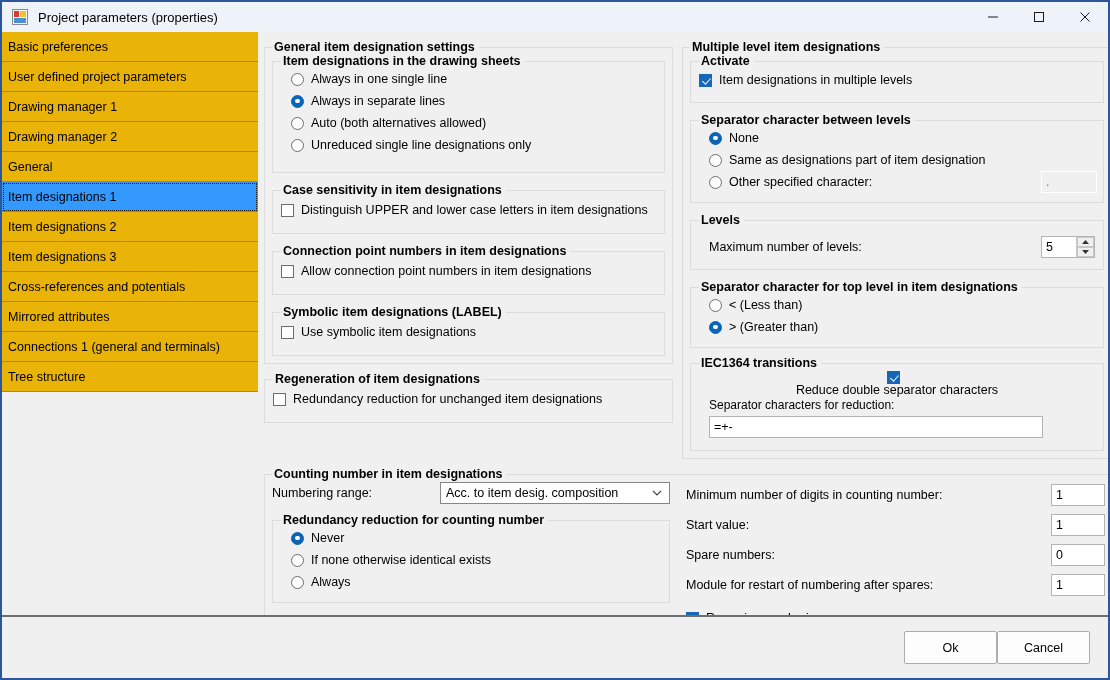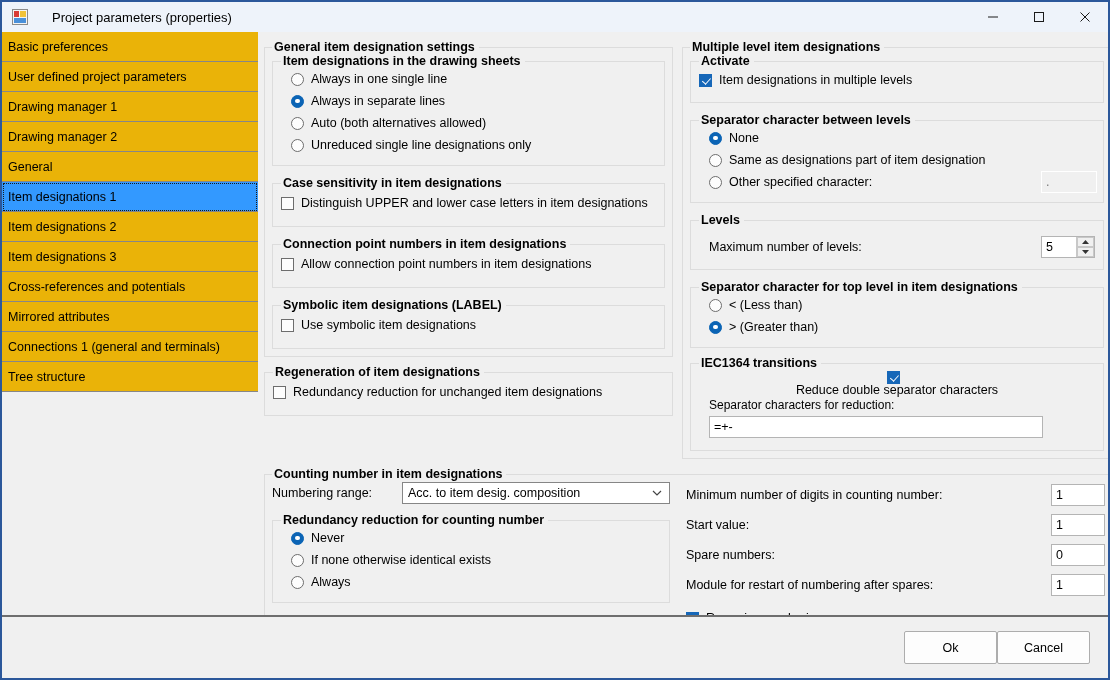--- a/index.html
+++ b/index.html
@@ -39,21 +39,21 @@
   }
   .title-icon .sq {
     position: absolute;
     box-sizing: border-box;
   }
   .ti-frame { left:0; top:0; width:16px; height:16px; border:1px solid #8a8a8a; background:#f4f4f4; }
   .ti-red   { left:2px; top:2px;  width:5px; height:6px; background:#d83b34; }
   .ti-yel   { left:8px; top:2px;  width:6px; height:6px; background:#f0c238; }
   .ti-blu   { left:2px; top:9px;  width:12px; height:5px; background:#4a90d9; }
   .title-text {
-    margin-left: 24px;
+    margin-left: 10px;
     font-size: 13px;
     color: #000;
     white-space: nowrap;
   }
   .win-buttons {
     margin-left: auto;
     display: flex;
     height: 30px;
   }
   .win-btn {
@@ -245,20 +245,21 @@
   
   .combo {
     box-sizing: border-box;
     border: 1px solid #868686;
     background: #ffffff;
     height: 22px;
     display: flex;
     align-items: center;
     padding: 0 5px;
     font-size: 12.5px;
+    margin-left: 38px;
   }
   .combo .cv { flex: 1; white-space: nowrap; }
   .combo .arrow { width: 14px; display:flex; align-items:center; justify-content:center; }
 
   .row {
     display: flex;
     align-items: center;
     height: 24px;
   }
   .row .lbl { font-size: 12.5px; }
@@ -372,21 +373,21 @@
   </div>
 
   <div class="content">
 
     <div class="columns">
 
       <div class="col-left">
         <fieldset class="gb outer">
           <legend>General item designation settings</legend>
 
-          <fieldset class="gb" style="padding-bottom:9px;">
+          <fieldset class="gb" style="padding-bottom:16px;">
             <legend>Item designations in the drawing sheets</legend>
             <div class="indent">
               <div class="opt">
                 <span class="radio"></span>
                 <span class="opt-label">Always in one single line</span>
               </div>
               <div class="opt">
                 <span class="radio on"></span>
                 <span class="opt-label">Always in separate lines</span>
               </div>

